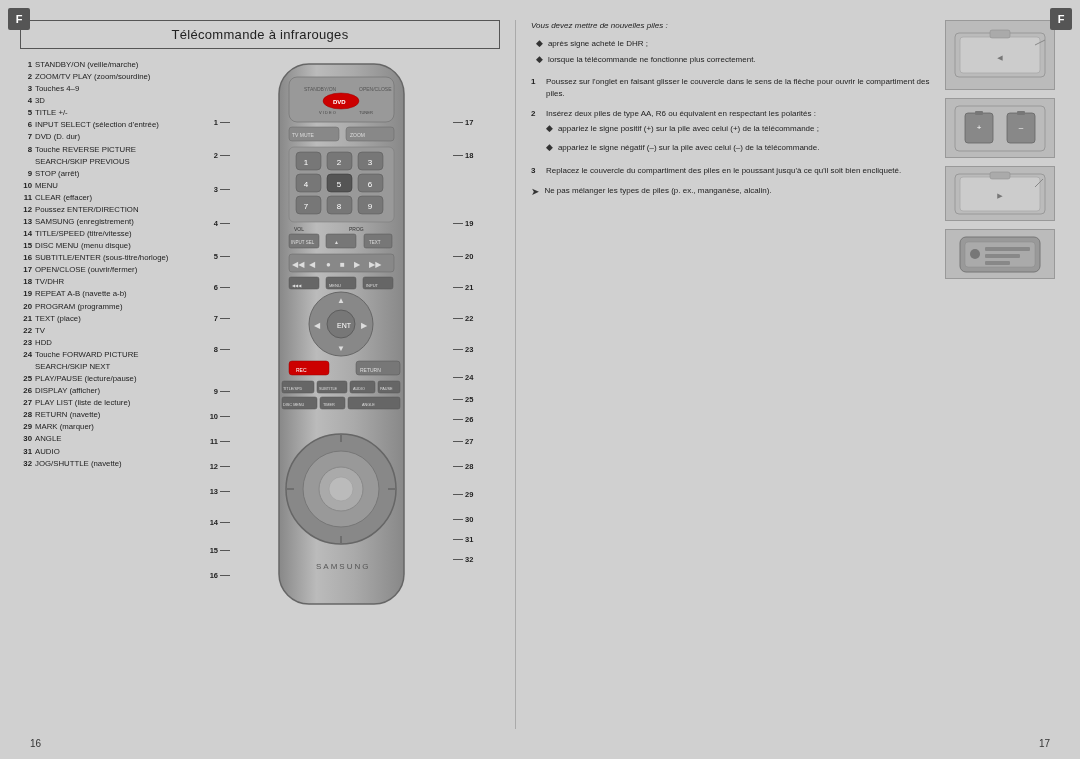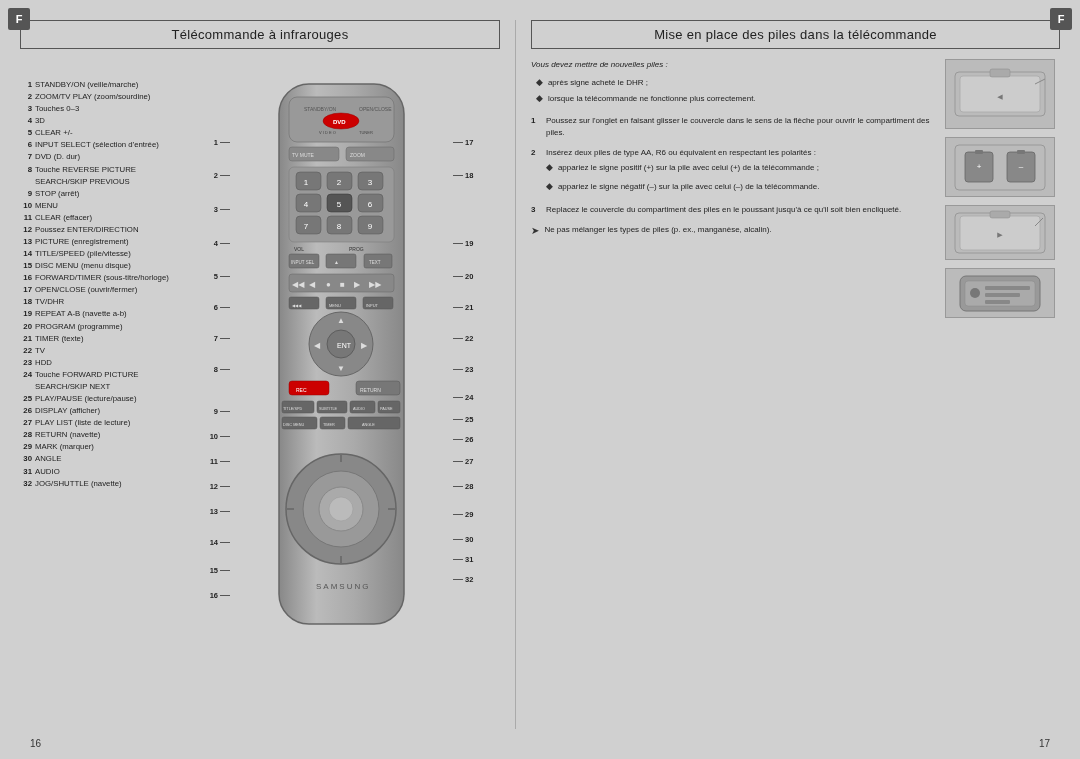--- a/index.html
+++ b/index.html
@@ -56,21 +56,20 @@
       flex: 1;
       padding: 20px 20px 30px 20px;
       gap: 10px;
     }
 
     
     .left-panel {
       width: 480px;
       display: flex;
       flex-direction: column;
-      gap: 20px;
     }
 
     
     .right-panel {
       flex: 1;
       display: flex;
       flex-direction: column;
     }
 
     
@@ -231,29 +230,29 @@
         <div class="item">
               <span class="num">1</span>
               <div class="desc">STANDBY/ON (veille/marche)</div>
             </div>
             <div class="item">
               <span class="num">2</span>
               <div class="desc">ZOOM/TV PLAY (zoom/sourdine)</div>
             </div>
             <div class="item">
               <span class="num">3</span>
-              <div class="desc">Touches 0–3</div>
+              <div class="desc">Touches 4–9</div>
             </div>
             <div class="item">
               <span class="num">4</span>
               <div class="desc">3D</div>
             </div>
             <div class="item">
               <span class="num">5</span>
-              <div class="desc">CLEAR +/-</div>
+              <div class="desc">TITLE +/-</div>
             </div>
             <div class="item">
               <span class="num">6</span>
               <div class="desc">INPUT SELECT (sélection d'entrée)</div>
             </div>
             <div class="item">
               <span class="num">7</span>
               <div class="desc">DVD (D. dur)</div>
             </div>
             <div class="item">
@@ -271,53 +270,53 @@
             <div class="item">
               <span class="num">11</span>
               <div class="desc">CLEAR (effacer)</div>
             </div>
             <div class="item">
               <span class="num">12</span>
               <div class="desc">Poussez ENTER/DIRECTION</div>
             </div>
             <div class="item">
               <span class="num">13</span>
-              <div class="desc">PICTURE (enregistrement)</div>
+              <div class="desc">SAMSUNG (enregistrement)</div>
             </div>
             <div class="item">
               <span class="num">14</span>
-              <div class="desc">TITLE/SPEED (pile/vitesse)</div>
+              <div class="desc">TITLE/SPEED (titre/vitesse)</div>
             </div>
             <div class="item">
               <span class="num">15</span>
               <div class="desc">DISC MENU (menu disque)</div>
             </div>
             <div class="item">
               <span class="num">16</span>
-              <div class="desc">FORWARD/TIMER (sous-titre/horloge)</div>
+              <div class="desc">SUBTITLE/ENTER (sous-titre/horloge)</div>
             </div>
             <div class="item">
               <span class="num">17</span>
               <div class="desc">OPEN/CLOSE (ouvrir/fermer)</div>
             </div>
             <div class="item">
               <span class="num">18</span>
               <div class="desc">TV/DHR</div>
             </div>
             <div class="item">
               <span class="num">19</span>
               <div class="desc">REPEAT A-B (navette a-b)</div>
             </div>
             <div class="item">
               <span class="num">20</span>
               <div class="desc">PROGRAM (programme)</div>
             </div>
             <div class="item">
               <span class="num">21</span>
-              <div class="desc">TIMER (texte)</div>
+              <div class="desc">TEXT (place)</div>
             </div>
             <div class="item">
               <span class="num">22</span>
               <div class="desc">TV</div>
             </div>
             <div class="item">
               <span class="num">23</span>
               <div class="desc">HDD</div>
             </div>
             <div class="item">
@@ -520,21 +519,20 @@
               <text x="52" y="510" font-size="8" fill="#555" font-family="Arial" letter-spacing="2">SAMSUNG</text>
             </svg>
           </div>
         </div>
       </div>
     </div>
 
     <div style="width:1px; background:#aaa; margin: 0 5px;"></div>
 
     <div class="right-panel">
-      <div class="section-header">Mise en place des piles dans la télécommande</div>
 
       <div class="right-body">
 
         <div class="instructions-col">
           <div class="instructions-text">
             <div class="italic-line">Vous devez mettre de nouvelles piles :</div>
 
             <div class="bullet-item">
               <span class="diamond">◆</span>
               <span>après signe acheté le DHR ;</span>

